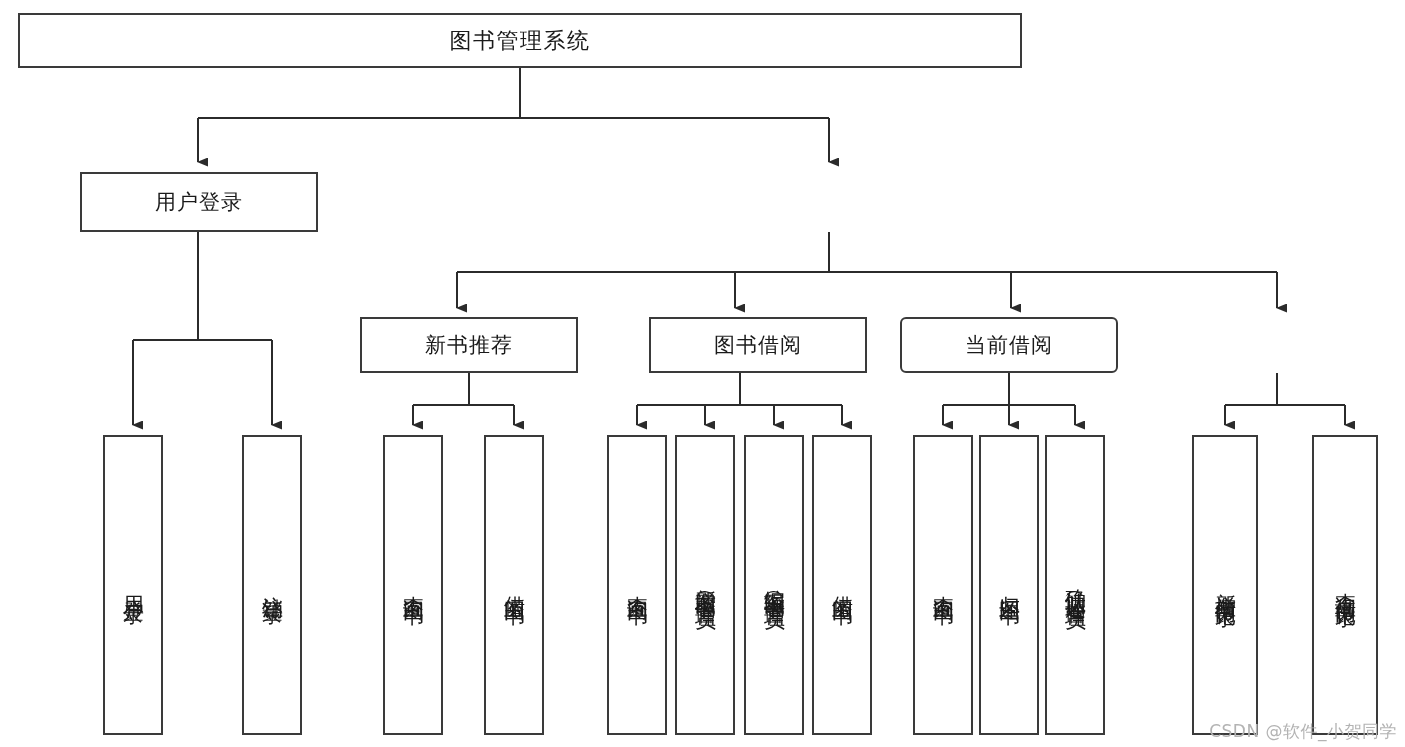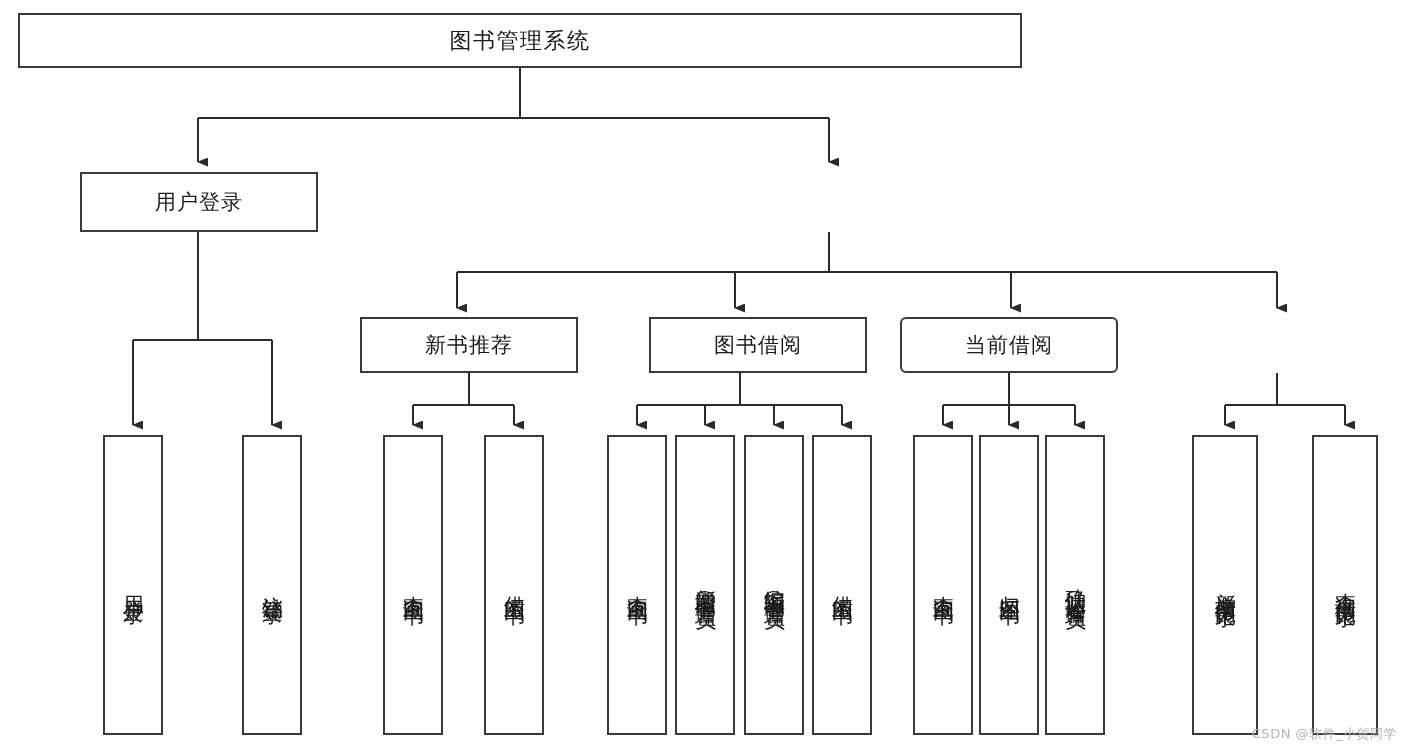--- a/index.html
+++ b/index.html
@@ -63,21 +63,21 @@
     text-orientation: upright;
     font-size: 21px;
     letter-spacing: 3px;
     line-height: 1;
     max-height: 100%;
   }
   #watermark {
     position: absolute;
     right: 8px;
     bottom: 4px;
-    font-size: 13px;
+    font-size: 17px;
     color: #b3b3b3;
     letter-spacing: 0.5px;
     white-space: nowrap;
     user-select: none;
   }
 </style>
 </head>
 <body>
 
 <div id="diagram-canvas">

